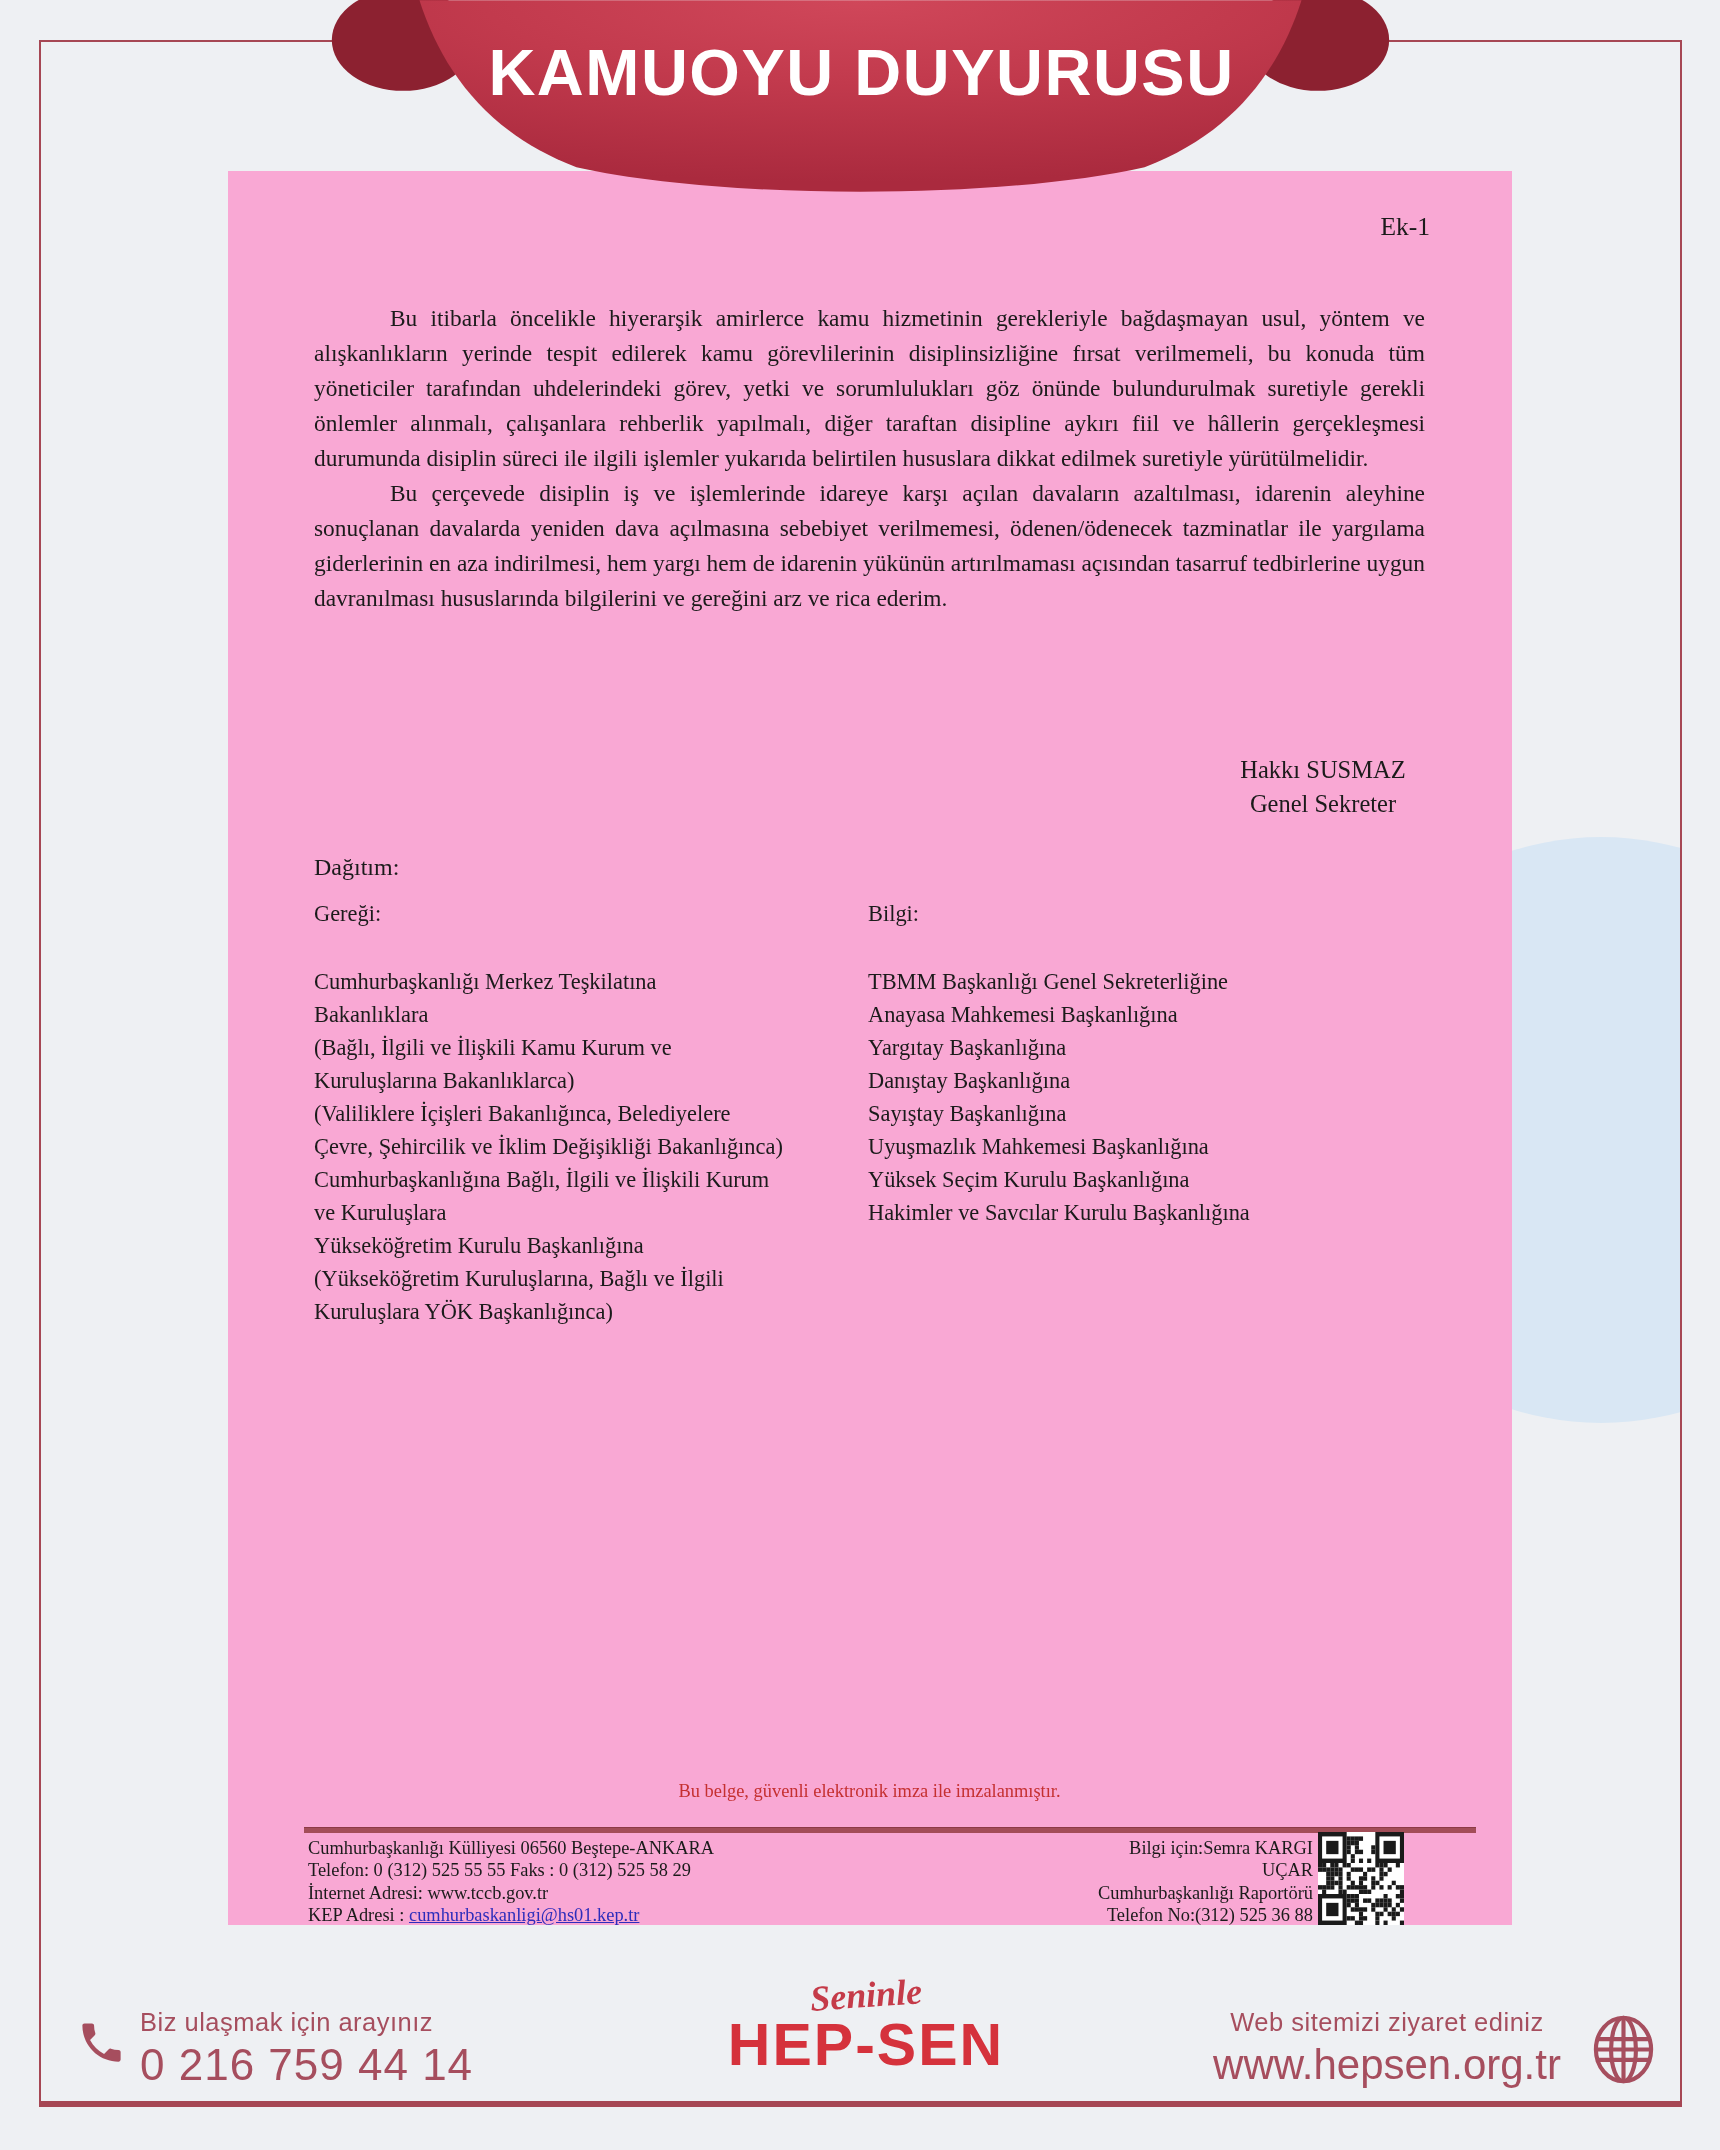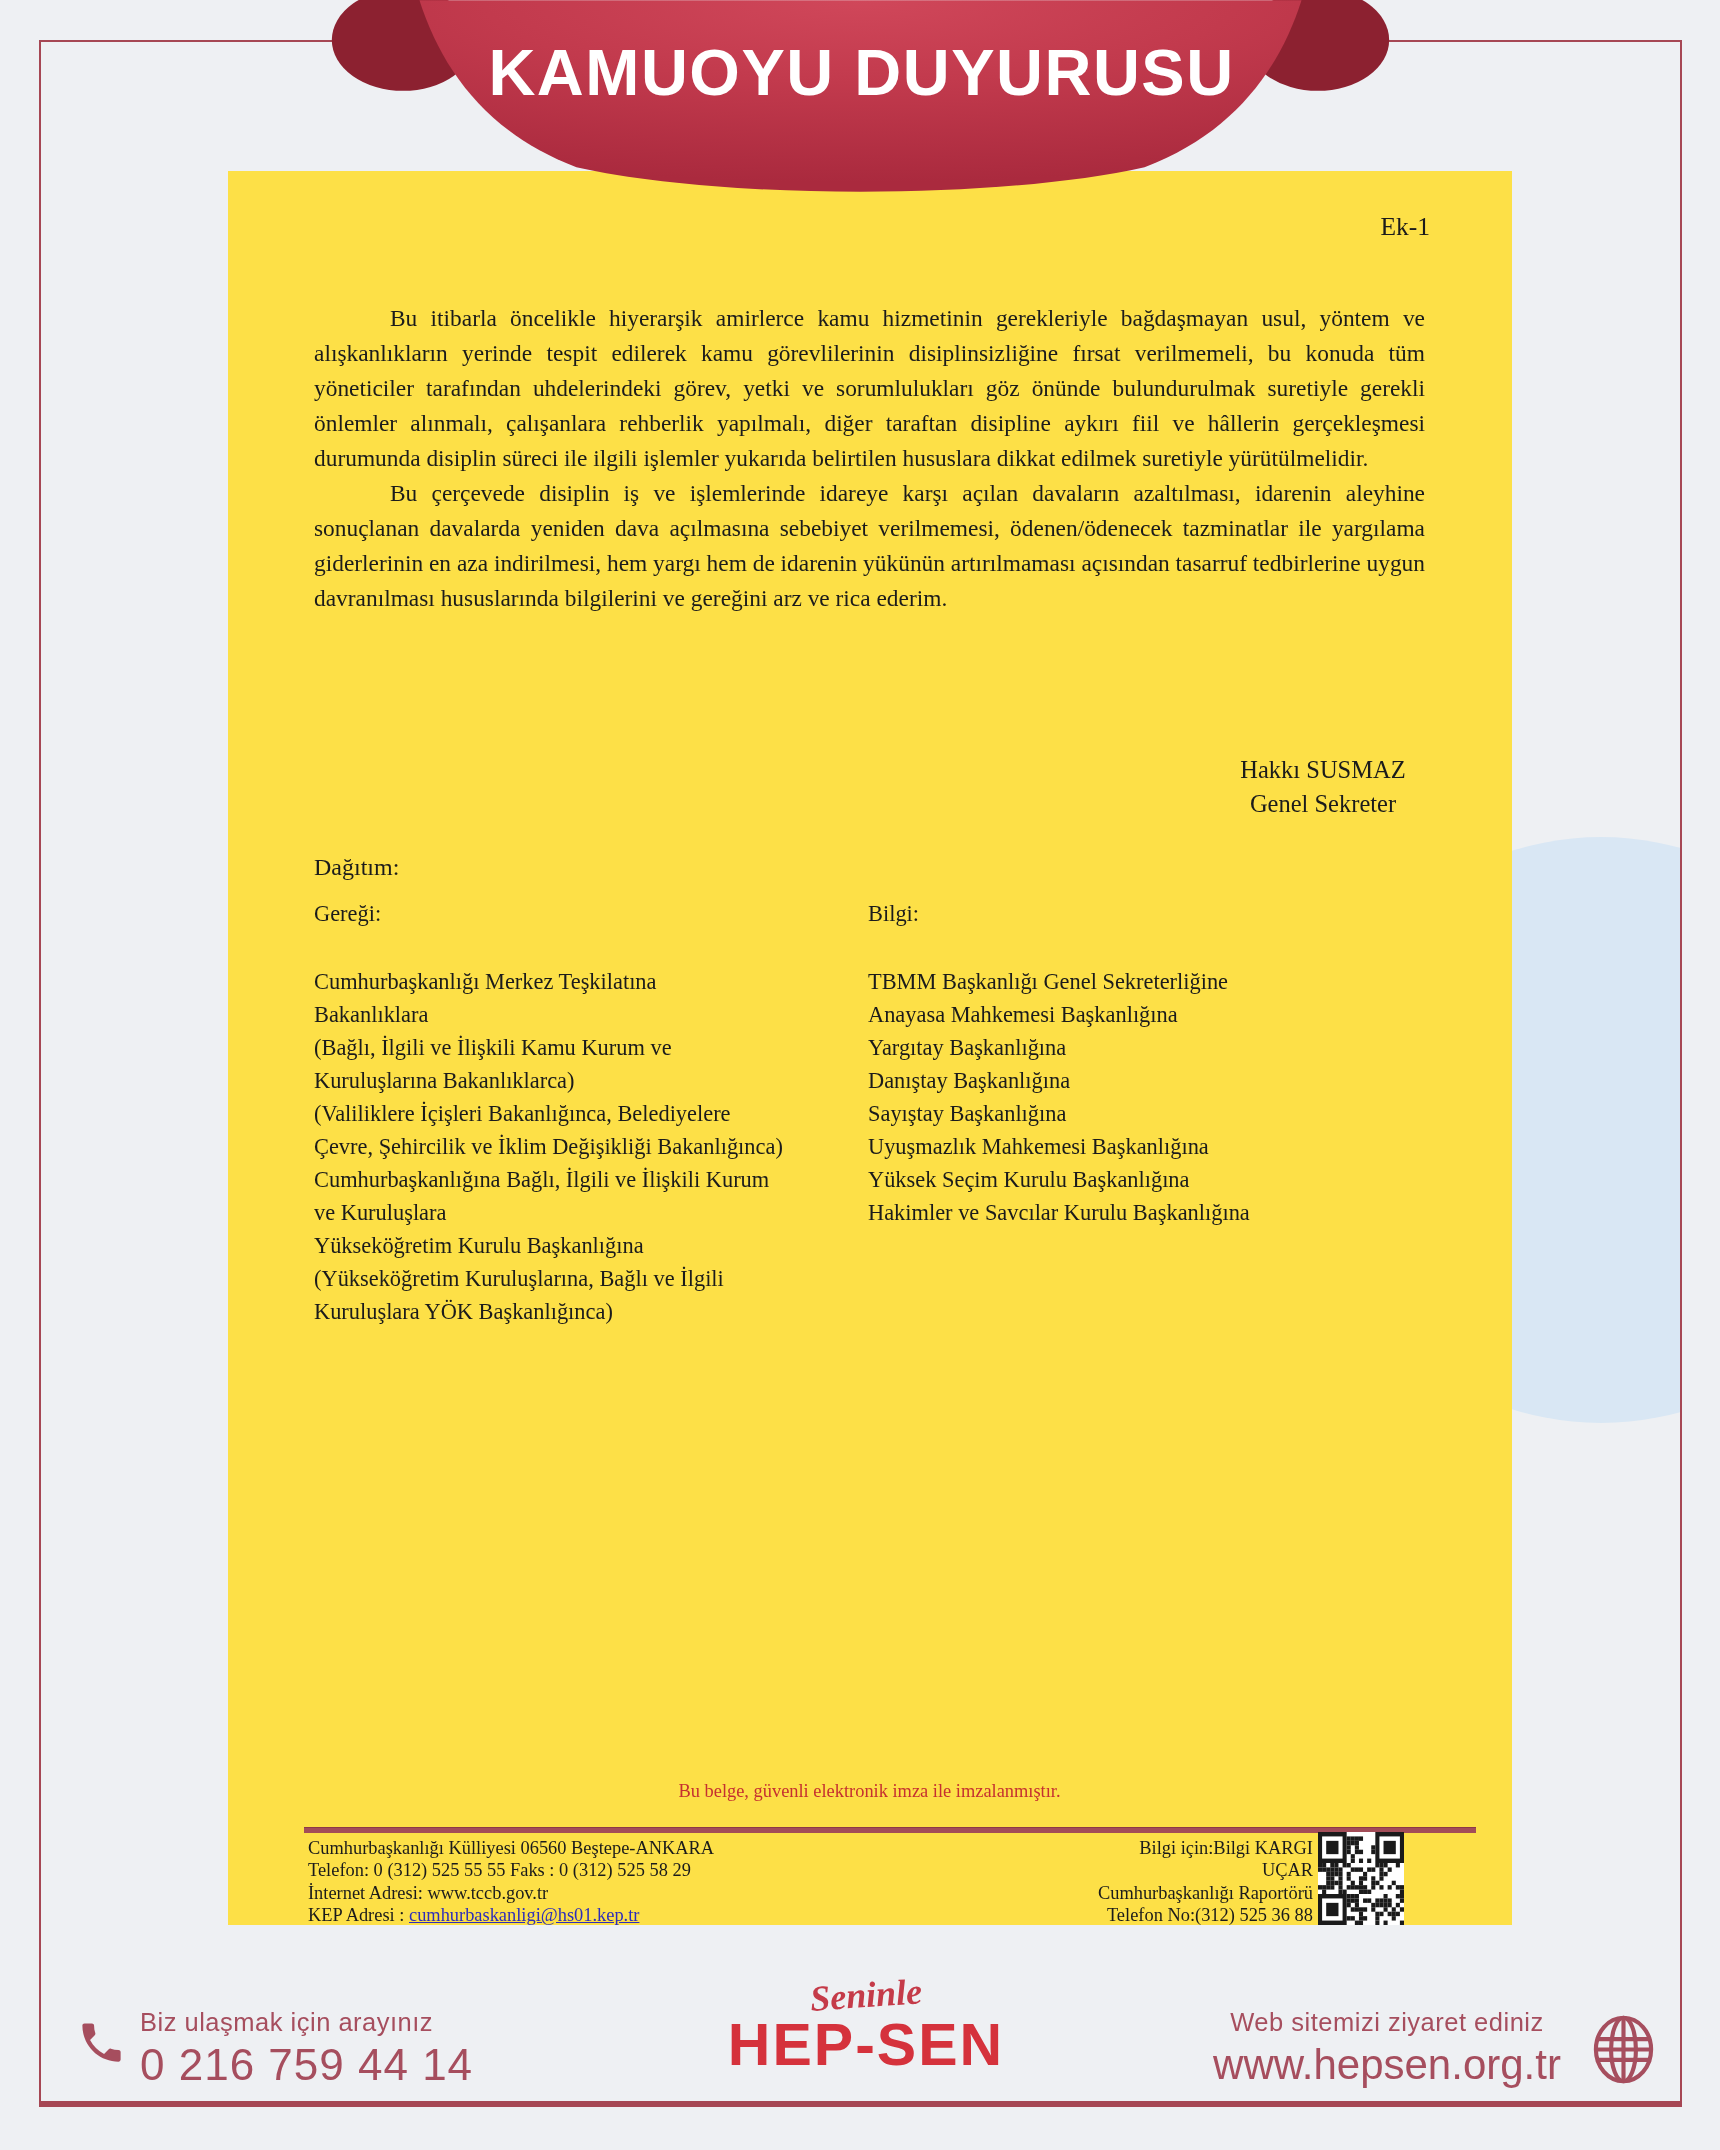--- a/index.html
+++ b/index.html
@@ -21,21 +21,21 @@
   
   .banner-svg{position:absolute;left:314px;top:0;z-index:4;}
   .banner-title{
     position:absolute;left:459px;top:35px;width:805px;z-index:5;
     text-align:center;color:#ffffff;font-size:65px;font-weight:800;
     letter-spacing:1.5px;font-family:"Liberation Sans",sans-serif;
   }
   
   .doc{
     position:absolute;left:228px;top:171px;width:1284px;height:1754px;
-    background:#fde047;z-index:3;color:#1b1b1b;
+    background:#f9a8d4;z-index:3;color:#1b1b1b;
     font-family:"Liberation Serif",serif;
   }
   .ek1{position:absolute;top:41px;right:82px;font-size:25.5px;}
   .doc-body{position:absolute;left:86px;top:130px;width:1111px;}
   .doc-body p{
     margin:0;font-size:23.4px;line-height:35px;text-align:justify;
     text-indent:76px;
   }
   .signature{
     position:absolute;top:582px;right:82px;width:214px;
@@ -169,21 +169,21 @@
   <div class="contact-left">
     <div>Cumhurbaşkanlığı Külliyesi 06560 Beştepe-ANKARA</div>
     <div>Telefon: 0 (312) 525 55 55  Faks : 0 (312) 525 58 29</div>
     <div>İnternet Adresi: www.tccb.gov.tr</div>
     <div>
       <span>KEP Adresi : </span><span class="kep-link">cumhurbaskanligi@hs01.kep.tr</span>
     </div>
   </div>
 
   <div class="contact-right">
-    <div>Bilgi için:Bilgi KARGI</div>
+    <div>Bilgi için:Semra KARGI</div>
     <div>UÇAR</div>
     <div>Cumhurbaşkanlığı Raportörü</div>
     <div>Telefon No:(312) 525 36 88</div>
   </div>
 
   <div class="qr">
     <svg id="qr-svg" width="86" height="93" viewBox="0 0 168 168" preserveAspectRatio="none">
         <rect x="0" y="0" width="168" height="168" fill="#ffffff"></rect>
         <rect x="56" y="8" width="8" height="8" fill="#1a1a1a"></rect>
         <rect x="64" y="8" width="8" height="8" fill="#1a1a1a"></rect>

